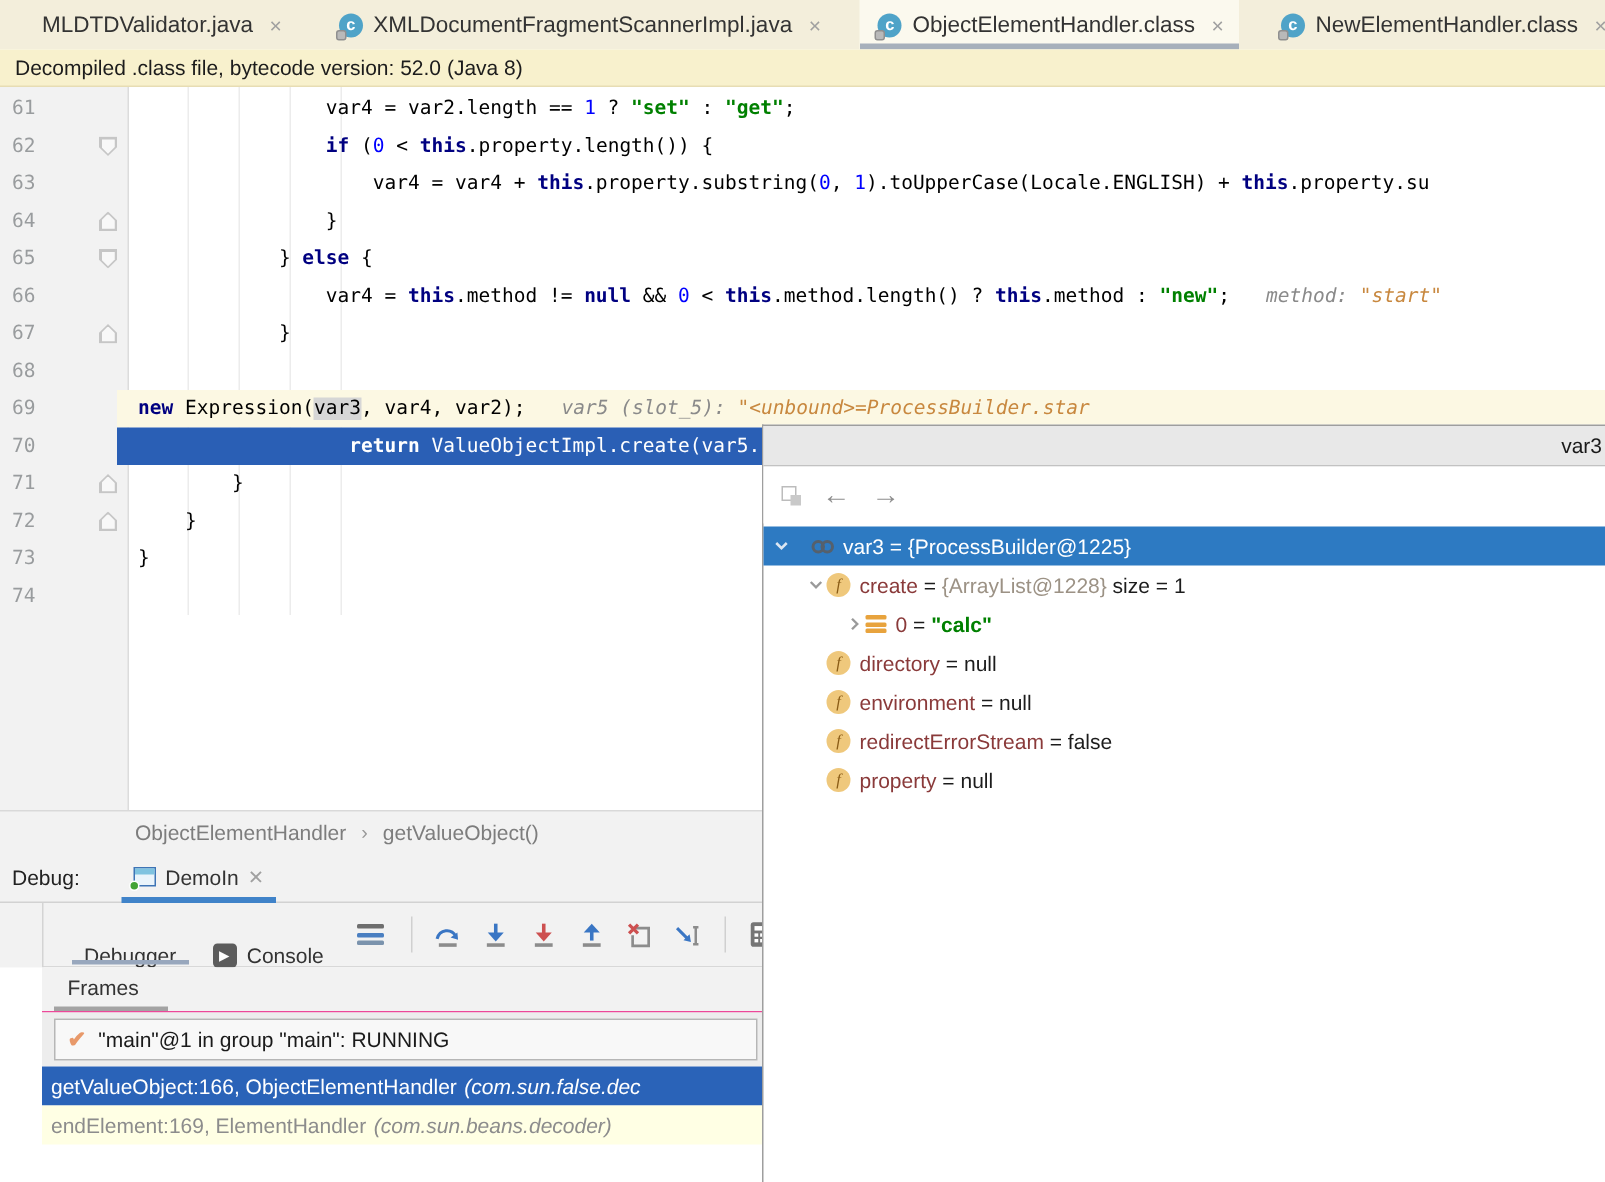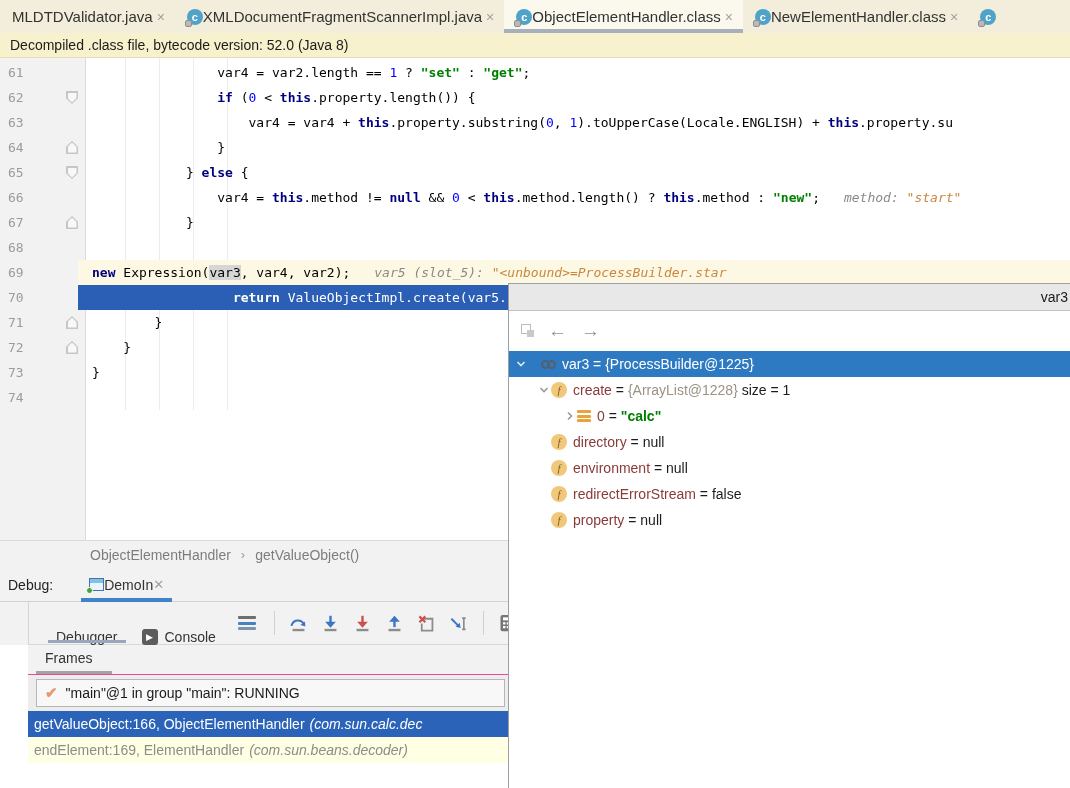--- a/index.html
+++ b/index.html
@@ -3,22 +3,22 @@
 <meta charset="utf-8">
 <style>
   * { margin:0; padding:0; box-sizing:border-box; }
   html,body { width:1070px; height:788px; overflow:hidden; background:#fff;
     font-family:"Liberation Sans", sans-serif; }
   .screen { position:relative; width:1070px; height:788px; background:#fff; }
 
   
   .tabbar { position:absolute; left:0; top:0; width:1070px; height:33px;
     background:#f3eedb; display:flex; align-items:stretch; overflow:hidden; }
-  .tab { display:flex; align-items:center; gap:0; padding:0 10px 0 12px;
-    font-size:15px; color:#333; white-space:nowrap; position:relative; cursor:default; }
+  .tab { display:flex; align-items:center; gap:7px; padding:0 10px 0 12px;
+    font-size:15px; color:#333; white-space:nowrap; position:relative; cursor:default;margin-left:16px; }
   .tab.active { background:#fbf9ee; box-shadow:inset 0 -4px 0 #a7b0bb; }
   .tab .x { color:#a0a0a0; font-size:14px; margin-left:4px; }
   .cicon { position:relative; width:16px; height:16px; flex:0 0 16px; }
   .cicon .circ { position:absolute; inset:0; border-radius:50%; background:#4fa3c8;
     color:#fff; font-size:11px; line-height:16px; text-align:center; font-weight:bold; }
   .cicon .lock { position:absolute; left:-2px; bottom:-2px; width:7px; height:7px;
     background:#b9b9b9; border:1px solid #8f8f8f; border-radius:2px; }
 
   
   .notif { position:absolute; left:0; top:33px; width:1070px; height:25px;
@@ -57,21 +57,21 @@
   
   .breadcrumb { position:absolute; left:0; top:540px; width:1070px; height:28px;
     background:#f2f2f2; border-top:1px solid #d9d9d9; display:flex; align-items:center;
     padding-left:90px; font-size:14px; color:#7d7d7d; gap:10px; }
   .breadcrumb .sep { color:#9a9a9a; font-size:13px; }
 
   
   .dbg-header { position:absolute; left:0; top:568px; width:1070px; height:34px;
     background:#f2f2f2; border-bottom:1px solid #d2d2d2; display:flex; align-items:center; }
   .dbg-label { font-size:14px; color:#222; margin-left:8px; }
-  .sess-tab { position:relative; height:34px; display:flex; align-items:center; 
+  .sess-tab { position:relative; height:34px; display:flex; align-items:center; gap:6px;
     margin-left:28px; padding:0 8px; font-size:14px; color:#333; }
   .sess-underline { position:absolute; left:0; right:0; bottom:0; height:4px; background:#4083c9; }
   .demo-icon { position:relative; width:15px; height:13px; }
   .demo-icon .frame { position:absolute; inset:0; border:1px solid #3e74b5; background:#eaf4fb; }
   .demo-icon .bar { position:absolute; left:1px; right:1px; top:1px; height:4px; background:#7fc3e0; }
   .demo-icon .dot { position:absolute; left:-3px; bottom:-3px; width:7px; height:7px;
     border-radius:50%; background:#43a336; border:1px solid #fff; }
   .sess-tab .x { color:#a0a0a0; font-size:13px; }
 
   
@@ -419,21 +419,21 @@
     </div>
     <div class="thread-row">
       <div class="thread-combo">
         <span class="check">✔</span>
         <span>"main"@1 in group "main": RUNNING</span>
       </div>
     </div>
     <div class="frows" id="frame-rows">
         <div class="frow sel">
           <span class="fmain">getValueObject:166, ObjectElementHandler</span>
-          <span class="fpkg">(com.sun.calc.dec</span>
+          <span class="fpkg">(com.sun.false.dec</span>
         </div>
         <div class="frow">
           <span class="fmain">endElement:169, ElementHandler</span>
           <span class="fpkg">(com.sun.beans.decoder)</span>
         </div>
       </div>
   </div>
 
   <div class="popup">
     <div class="pop-head">

